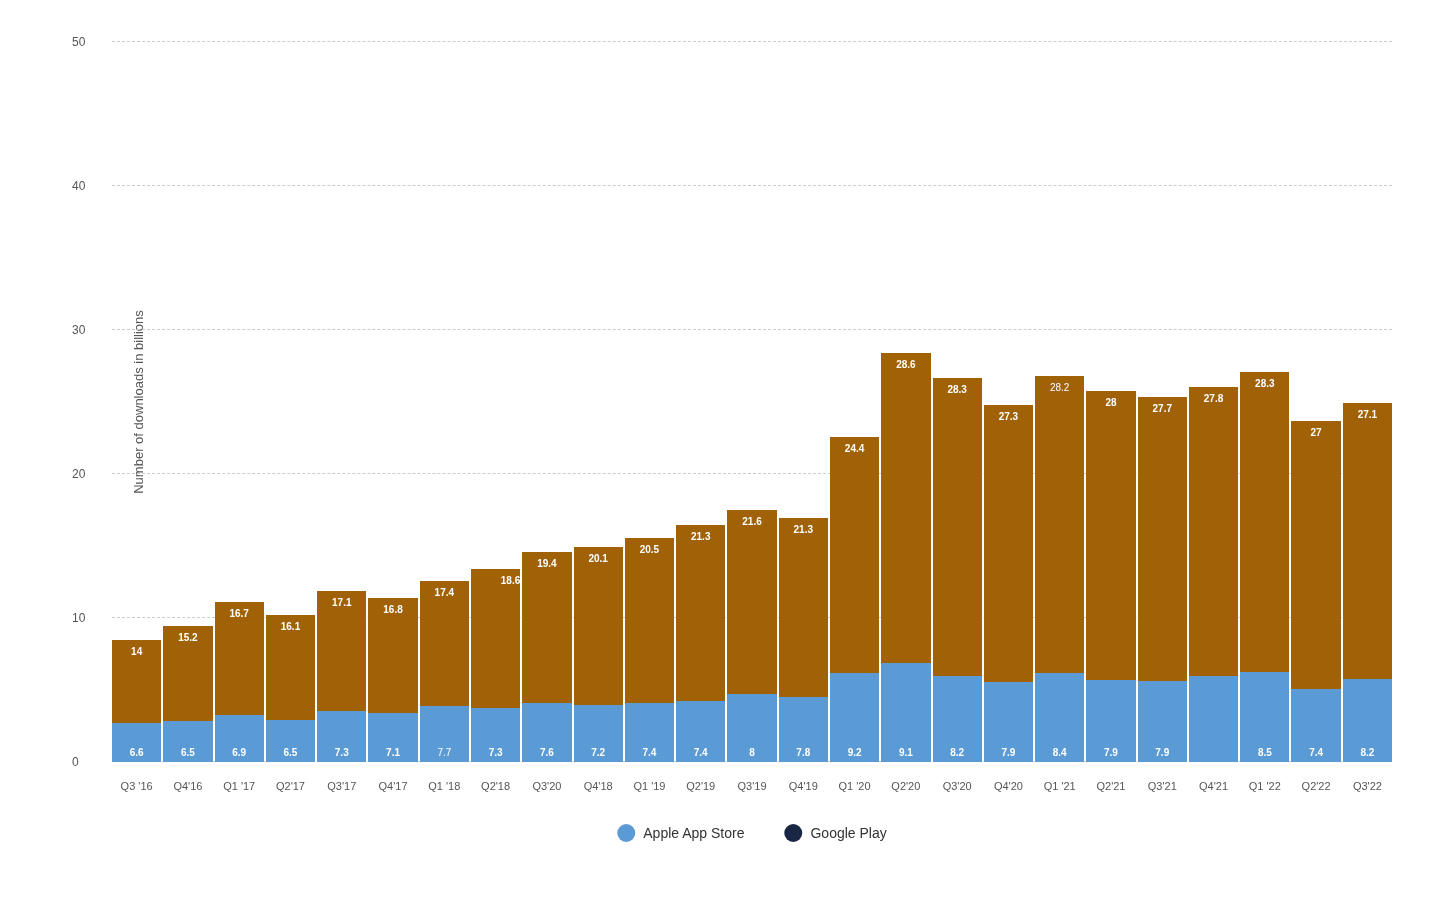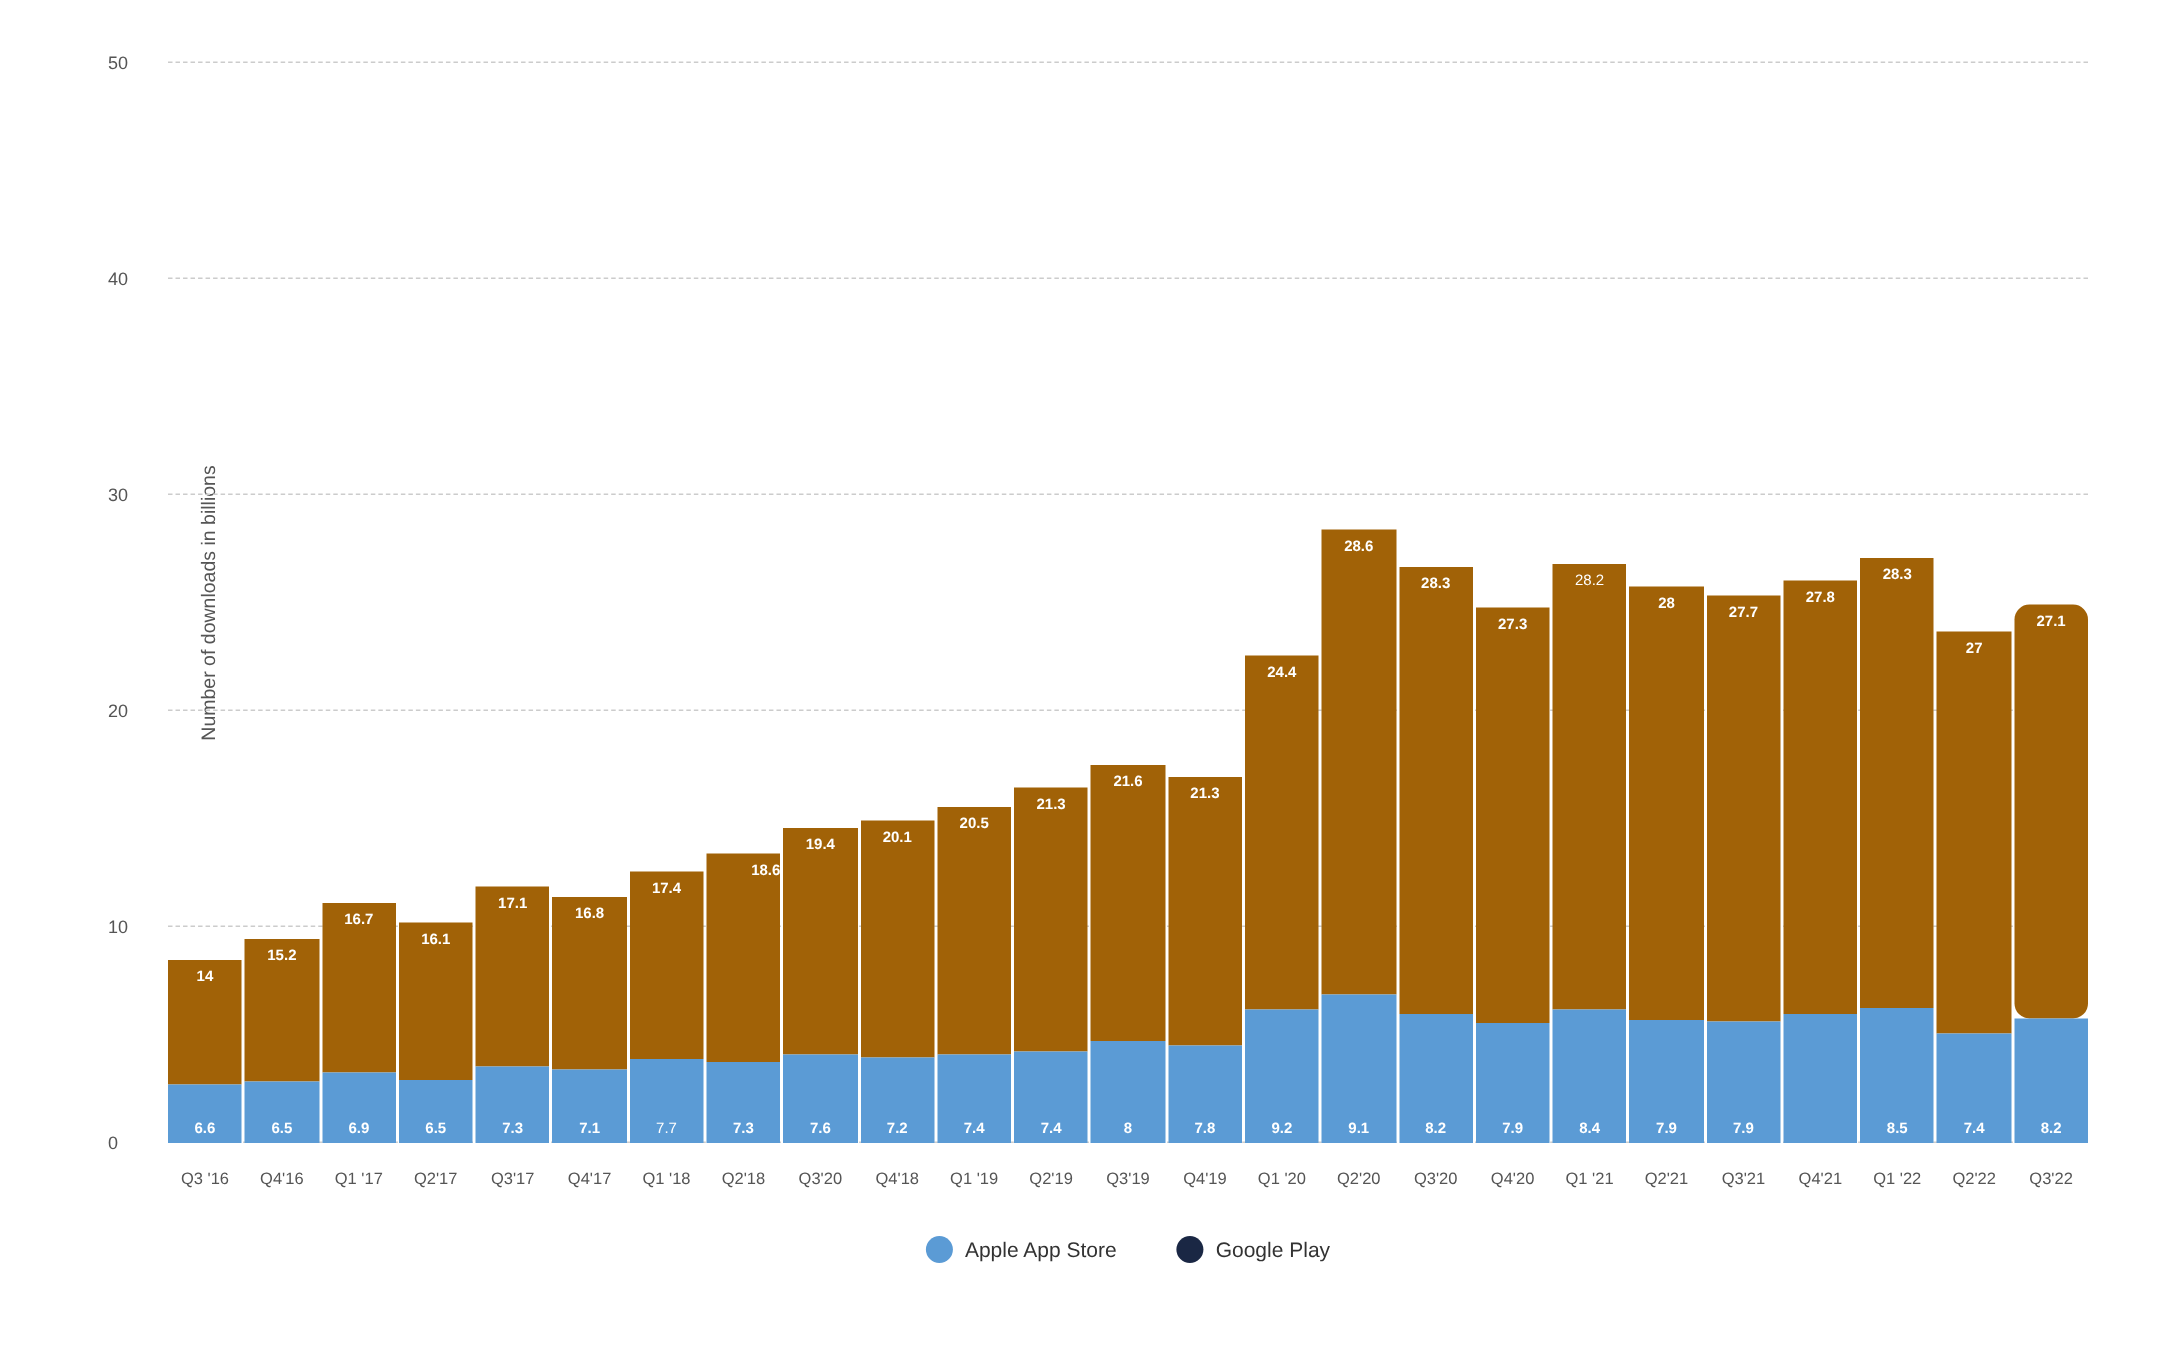--- a/index.html
+++ b/index.html
@@ -389,21 +389,21 @@
             <div class="bar-google" style="height: 54%; position: relative;">
               <span class="bar-label-google" style="position: absolute; top: 6px; left: 0px; right: 0px; text-align: center; font-size: 10px; color: rgb(255, 255, 255); font-weight: bold;">27</span>
             </div>
             <div class="bar-apple" style="height: 14.8%; min-height: 20px; position: relative;">
               <span class="bar-label-apple" style="position: absolute; bottom: 4px; left: 0px; right: 0px; text-align: center; font-size: 10px; color: rgb(255, 255, 255); font-weight: bold;">7.4</span>
             </div>
           </div>
         </div>
         <div class="bar-group">
           <div class="bar-stack" style="display: flex; flex-direction: column; width: 100%; height: 70.6%; justify-content: flex-end;">
-            <div class="bar-google" style="height: 54.2%; position: relative; border-radius: 10px;">
+            <div class="bar-google" style="height: 54.2%; position: relative;">
               <span class="bar-label-google" style="position: absolute; top: 6px; left: 0px; right: 0px; text-align: center; font-size: 10px; color: rgb(255, 255, 255); font-weight: bold;">27.1</span>
             </div>
             <div class="bar-apple" style="height: 16.4%; min-height: 20px; position: relative;">
               <span class="bar-label-apple" style="position: absolute; bottom: 4px; left: 0px; right: 0px; text-align: center; font-size: 10px; color: rgb(255, 255, 255); font-weight: bold;">8.2</span>
             </div>
           </div>
         </div>
       </div>
     <div class="x-axis" id="x-axis">
         <div class="x-tick">Q3 '16</div>

